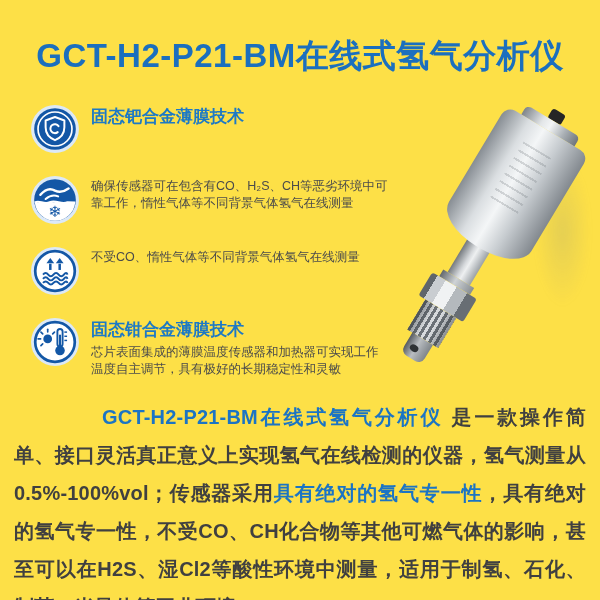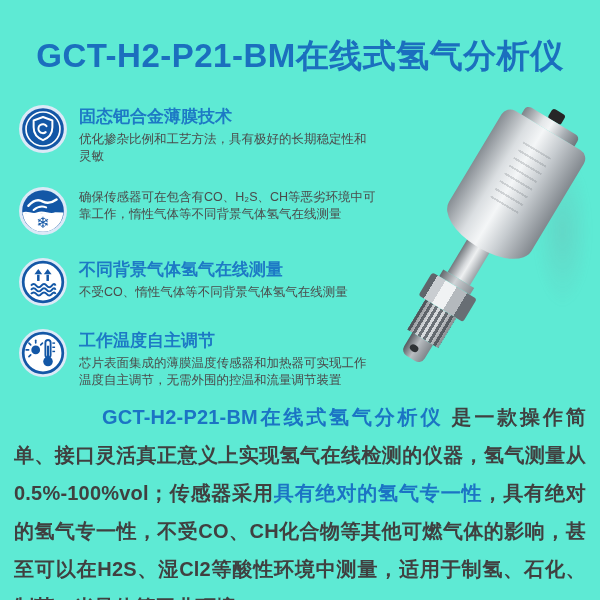--- a/index.html
+++ b/index.html
@@ -1,26 +1,26 @@
 <!DOCTYPE html>
 <html><head>
 <meta charset="utf-8">
 <style>
   html,body{margin:0;padding:0;background:#fff;}
   .page{
-    position:relative;width:600px;height:600px;background:#5eead4;overflow:hidden;
+    position:relative;width:600px;height:600px;background:#fde047;overflow:hidden;
     font-family:"Liberation Sans","DejaVu Sans",sans-serif;
   }
   
   .page-title{
     margin:0;padding-top:34px;text-align:center;
     font-size:33px;font-weight:bold;color:#1b6fbe;letter-spacing:.5px;
   }
   
-  .features{position:absolute;left:18px;top:104px;width:360px;}
+  .features{position:absolute;left:30px;top:104px;width:360px;}
   .feature{display:flex;align-items:flex-start;margin-bottom:21px;}
   .f-icon{flex:0 0 50px;width:50px;height:50px;margin-right:11px;}
   .f-icon svg{display:block;}
   .f-text{width:312px;padding-top:3px;}
   .f-title{font-size:17px;font-weight:bold;color:#1d79c5;margin-bottom:4px;line-height:1.15;}
   .f-desc{font-size:12.5px;color:#4b4b4b;line-height:1.38;}
   
   .product{position:absolute;left:375px;top:86px;width:225px;height:310px;}
   .p-shadow{
     position:absolute;left:160px;top:70px;width:55px;height:150px;border-radius:50%;
@@ -76,21 +76,20 @@
         <svg width="50" height="50" viewBox="0 0 48 48">
           <circle cx="24" cy="24" r="23" fill="#dce9f7"></circle>
           <circle cx="24" cy="24" r="20" fill="#1357a6"></circle>
           <circle cx="24" cy="24" r="16.3" fill="none" stroke="#ffffff" stroke-width="1.6"></circle>
           <path d="M24 12.5 L33 15.8 V22.4 C33 28.6 29 32.8 24 34.7 C19 32.8 15 28.6 15 22.4 V15.8 Z" fill="none" stroke="#ffffff" stroke-width="1.9" stroke-linejoin="round"></path>
           <path d="M27.4 21.2 A4.3 4.3 0 1 0 26.6 27" fill="none" stroke="#ffffff" stroke-width="1.9" stroke-linecap="round"></path>
         </svg>
       </span>
       <div class="f-text">
         <div class="f-title">固态钯合金薄膜技术</div>
-        <div class="f-desc">优化掺杂比例和工艺方法，具有极好的长期稳定性和灵敏</div>
       </div>
     </div>
 
     <div class="feature">
       <span class="f-icon">
         <svg width="50" height="50" viewBox="0 0 48 48">
           <circle cx="24" cy="24" r="23" fill="#dce9f7"></circle>
           <circle cx="24" cy="24" r="20" fill="#1357a6"></circle>
           <path d="M4.6 26.5 A19.5 19.5 0 0 0 43.4 26.5 Z" fill="#ffffff"></path>
           <path d="M4.6 26.5 C9 23.5 13 29 19 26.2 C25 23.5 30 29 36 26.2 L43.4 26.5" fill="none" stroke="#ffffff" stroke-width="2"></path>
@@ -113,21 +112,20 @@
           <path d="M19.5 23 V17" stroke="#1357a6" stroke-width="2.4"></path>
           <path d="M19.5 11.5 L15.8 16.5 H23.2 Z" fill="#1357a6"></path>
           <path d="M28.5 23 V17" stroke="#1357a6" stroke-width="2.4"></path>
           <path d="M28.5 11.5 L24.8 16.5 H32.2 Z" fill="#1357a6"></path>
           <path d="M12.5 27.5 Q15 24.5 17.5 27.5 T22.5 27.5 T27.5 27.5 T32.5 27.5 T36 27.5" fill="none" stroke="#1357a6" stroke-width="1.9"></path>
           <path d="M12.5 31.5 Q15 28.5 17.5 31.5 T22.5 31.5 T27.5 31.5 T32.5 31.5 T36 31.5" fill="none" stroke="#1357a6" stroke-width="1.9"></path>
           <path d="M12.5 35.5 Q15 32.5 17.5 35.5 T22.5 35.5 T27.5 35.5 T32.5 35.5 T36 35.5" fill="none" stroke="#1357a6" stroke-width="1.9"></path>
         </svg>
       </span>
       <div class="f-text">
-        <div class="f-title">不同背景气体氢气在线测量</div>
         <div class="f-desc">不受CO、惰性气体等不同背景气体氢气在线测量</div>
       </div>
     </div>
 
     <div class="feature">
       <span class="f-icon">
         <svg width="50" height="50" viewBox="0 0 48 48">
           <circle cx="24" cy="24" r="23" fill="#dce9f7"></circle>
           <circle cx="24" cy="24" r="20" fill="#ffffff"></circle>
           <circle cx="24" cy="24" r="19" fill="none" stroke="#1357a6" stroke-width="2.6"></circle>
@@ -143,22 +141,22 @@
           <rect x="27.8" y="17" width="2" height="11" fill="#1357a6"></rect>
           <circle cx="28.8" cy="32.2" r="4.6" fill="#1357a6"></circle>
           <g stroke="#1357a6" stroke-width="1.4">
             <path d="M33 14.5 h2.6"></path>
               <path d="M33 18.5 h2.6"></path>
               <path d="M33 22.5 h2.6"></path>
           </g>
         </svg>
       </span>
       <div class="f-text">
-        <div class="f-title">工作温度自主调节</div>
-        <div class="f-desc">芯片表面集成的薄膜温度传感器和加热器可实现工作温度自主调节，无需外围的控温和流量调节装置</div>
+        <div class="f-title">固态钳合金薄膜技术</div>
+        <div class="f-desc">芯片表面集成的薄膜温度传感器和加热器可实现工作温度自主调节，具有极好的长期稳定性和灵敏</div>
       </div>
     </div>
 
   </div>
 
   <div class="product">
     <div class="p-shadow"></div>
     <div class="device">
       <div class="d-knob"></div>
       <div class="d-cap"></div>

